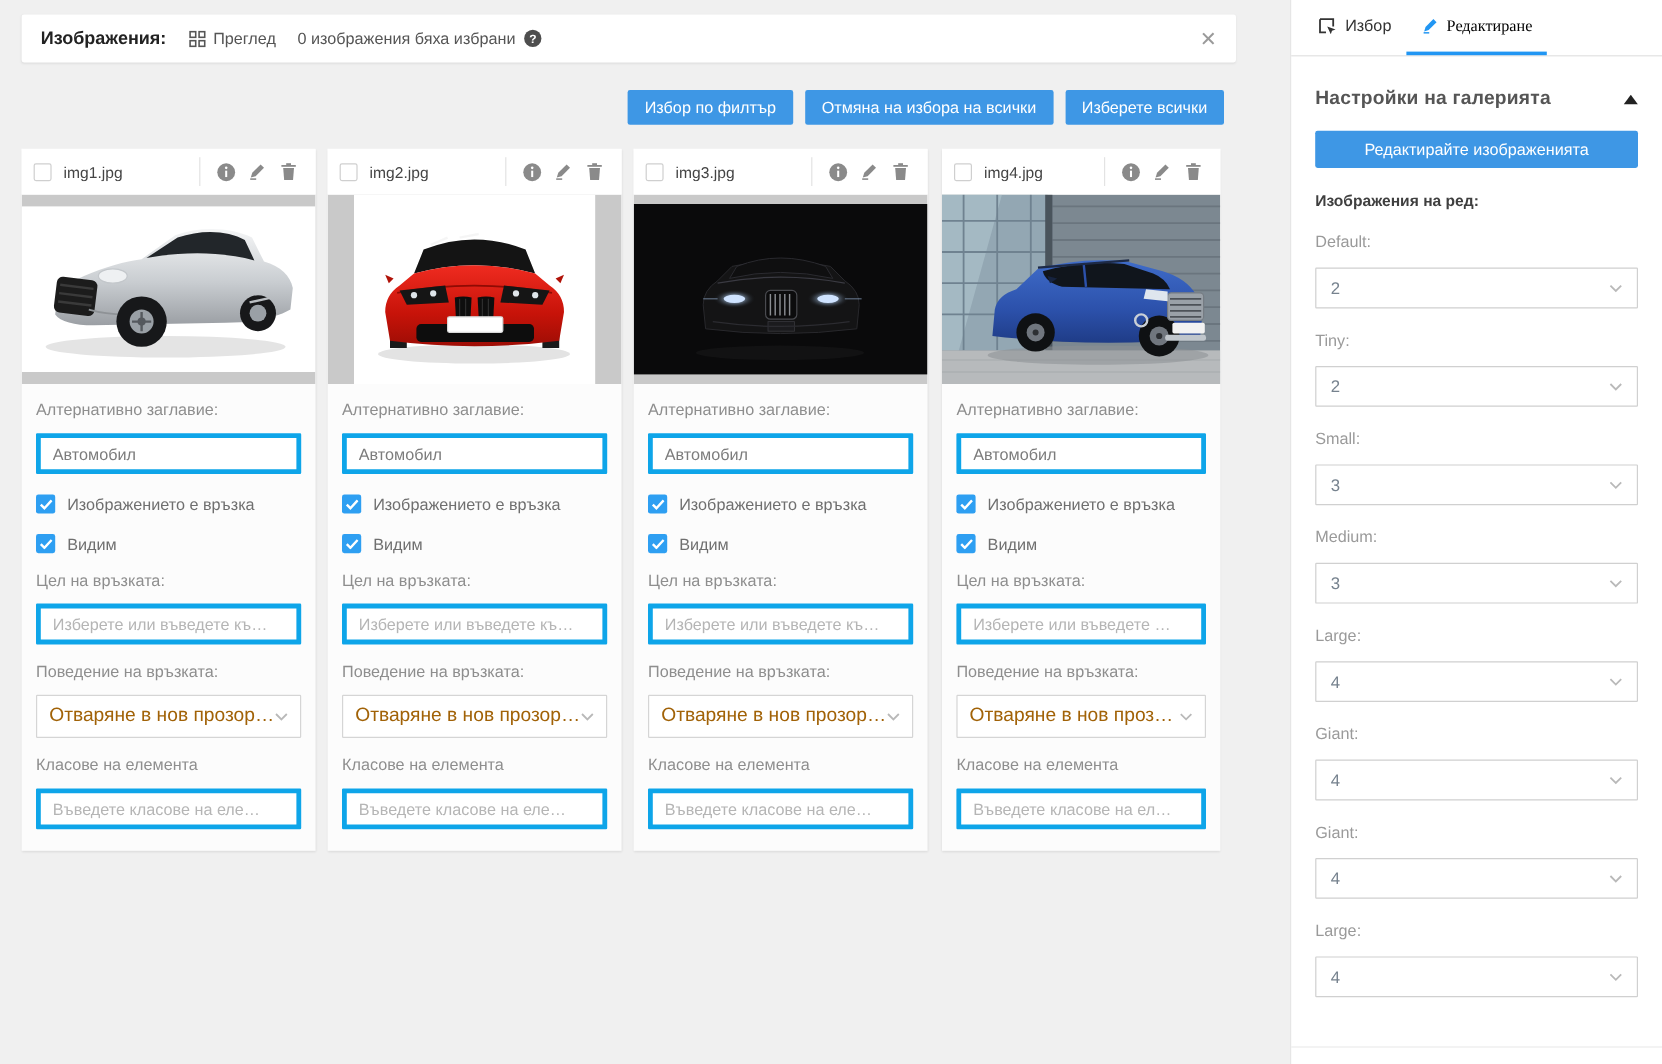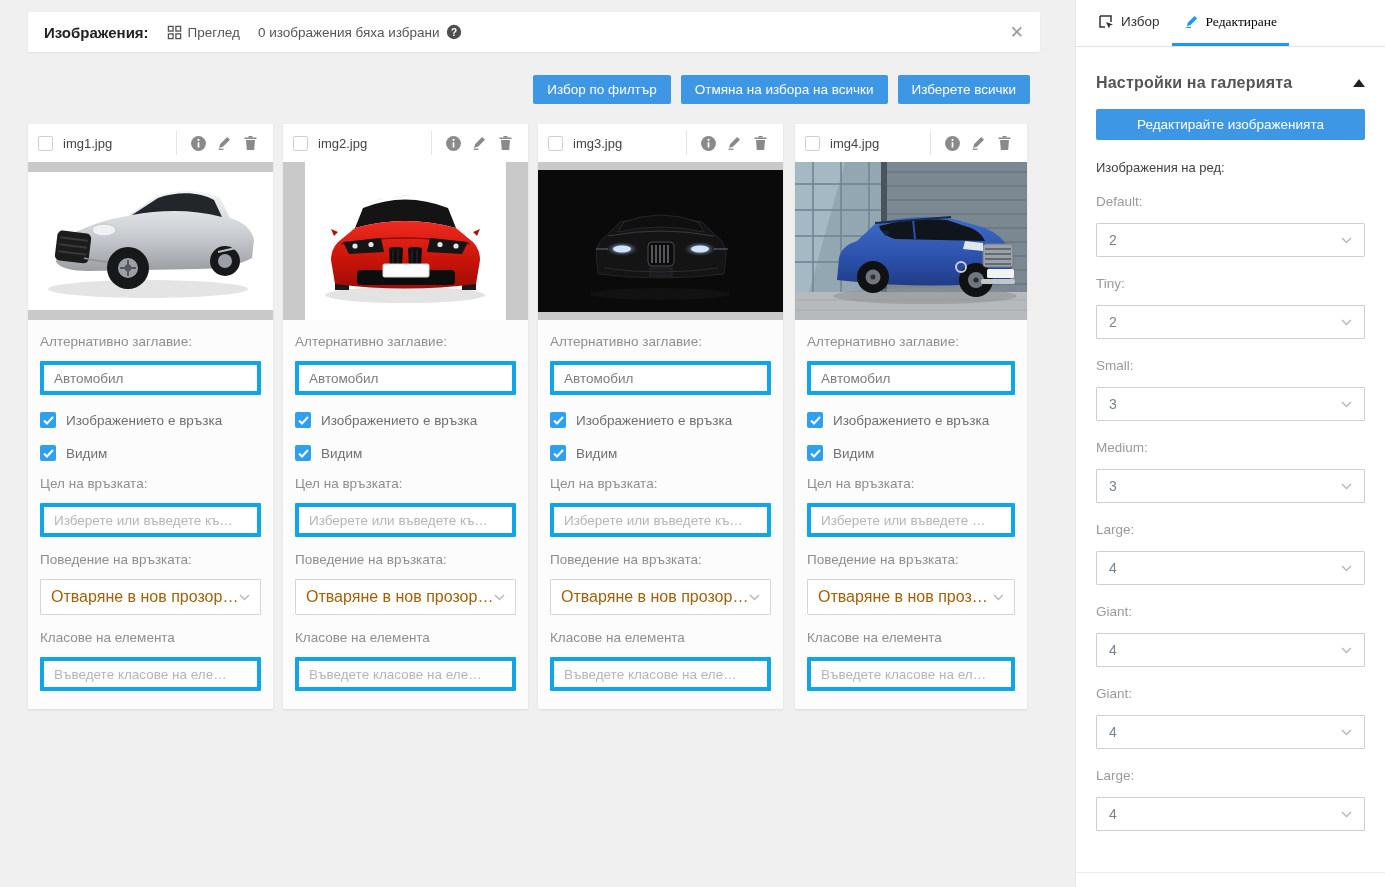--- a/index.html
+++ b/index.html
@@ -1,20 +1,20 @@
 <!DOCTYPE html>
 <html><head>
 <meta charset="utf-8">
 <style>
   * { margin:0; padding:0; box-sizing:border-box; }
   html,body { width:1385px; height:887px; overflow:hidden; }
   body { background:#f0f0f0; font-family:"Liberation Sans", sans-serif; color:#444; position:relative; }
 
   
-  .main { position:absolute; left:10px; top:0; width:1075px; height:654px; }
+  .main { position:absolute; left:0; top:0; width:1075px; height:654px; }
 
   .header-bar { margin:12px 45px 0 18px; height:40px; background:#fff; border-radius:2px;
     box-shadow:0 1px 2px rgba(0,0,0,.07); display:flex; align-items:center; padding:0 16px; }
   .header-title { font-size:15px; font-weight:bold; color:#222; margin-right:18px; }
   .header-item { display:flex; align-items:center; gap:6px; font-size:13.5px; color:#555; margin-right:18px; }
   .header-spacer { flex:1; }
   .close-x { font-size:17px; color:#9a9a9a; cursor:pointer; line-height:1; }
 
   .toolbar { margin:23px 55px 0 18px; display:flex; justify-content:flex-end; gap:10px; }
   .btn-blue { background:#3e97e5; color:#fff; border:none; border-radius:2px; height:29px;
@@ -50,21 +50,21 @@
   
   .sidebar { position:absolute; right:0; top:0; width:310px; height:887px; background:#fff; border-left:1px solid #e6e6e6; }
   .tab-bar { height:47px; display:flex; align-items:stretch; border-bottom:1px solid #e2e2e2; padding-left:10px; }
   .tab { display:flex; align-items:center; gap:7px; padding:0 12px; font-size:13.5px; color:#333; cursor:pointer; border-bottom:3px solid transparent; }
   .tab.active { color:#000000; border-bottom-color:#2196f3;font-family:Liberation Serif, serif; }
   .sb-content { padding:0 20px; }
   .sb-head-row { display:flex; align-items:center; justify-content:space-between; margin-top:27px; }
   .sb-title { font-size:16px; color:#555; font-weight:bold; letter-spacing:.2px; }
   .sb-btn { width:100%; margin-top:17px; height:31px; background:#3e97e5; color:#fff; border:none;
     border-radius:2px; font-size:13.5px; font-family:inherit; cursor:pointer; }
-  .sb-section-label { font-size:13px; color:#3f3f3f; font-weight:normal; margin-top:20px; }
+  .sb-section-label { font-size:13px; color:#3f3f3f; font-weight:bold; margin-top:20px; }
   .sb-group-label { font-size:13.5px; color:#9a9a9a; margin-top:19px; }
   .sb-select { height:34px; border:1px solid #d0d0d0; border-radius:1px; margin-top:14px; display:flex;
     align-items:center; justify-content:space-between; padding:0 12px; cursor:pointer; background:#fff; }
   .sb-select .sel-text { color:#76828e; font-size:14px; }
   .sb-footer { position:absolute; left:0; bottom:14px; width:100%; border-top:1px solid #ececec; }
 </style>
 </head>
 <body>
 
 <div class="main">

